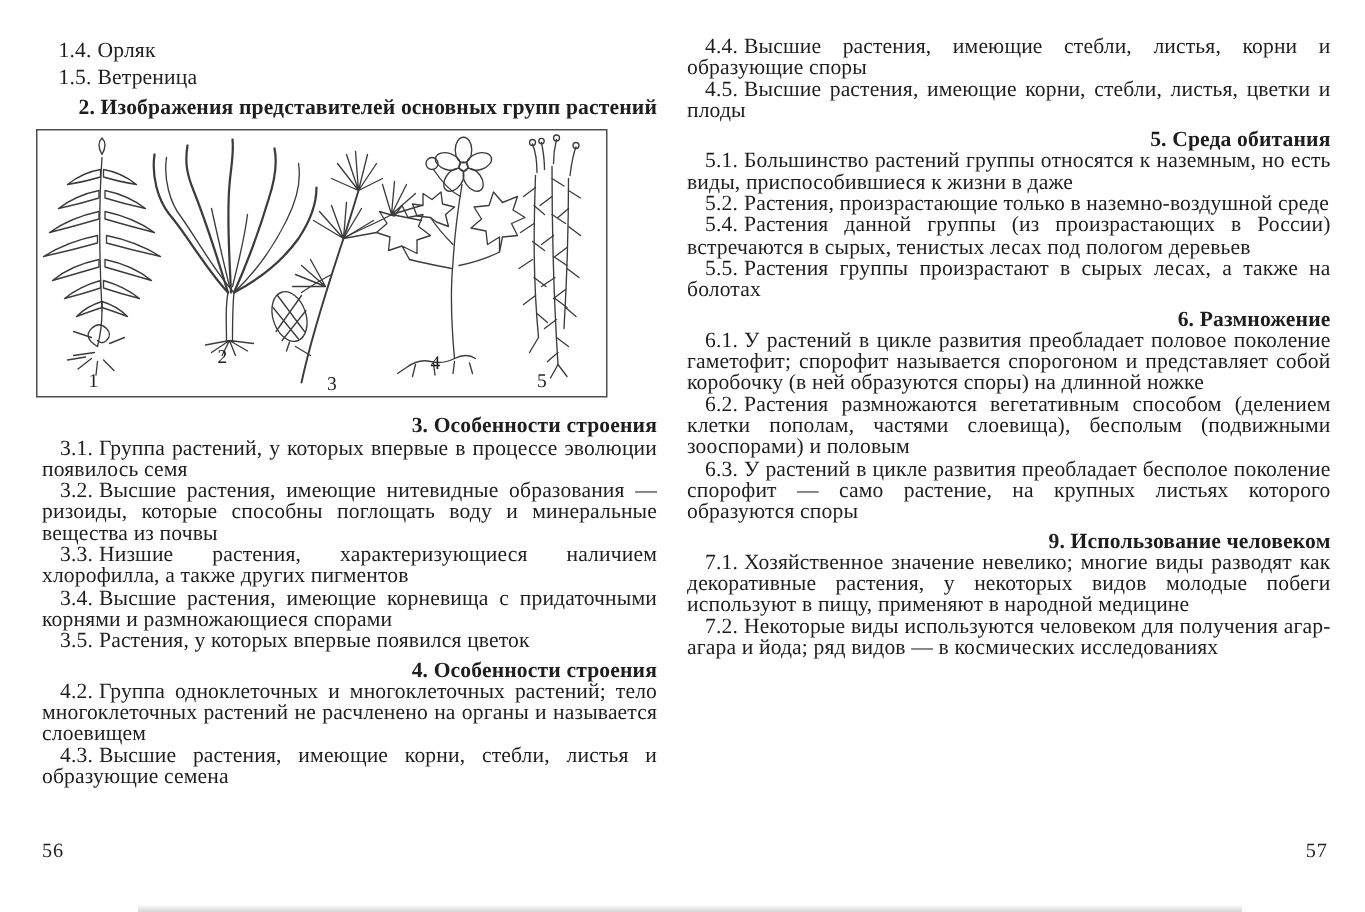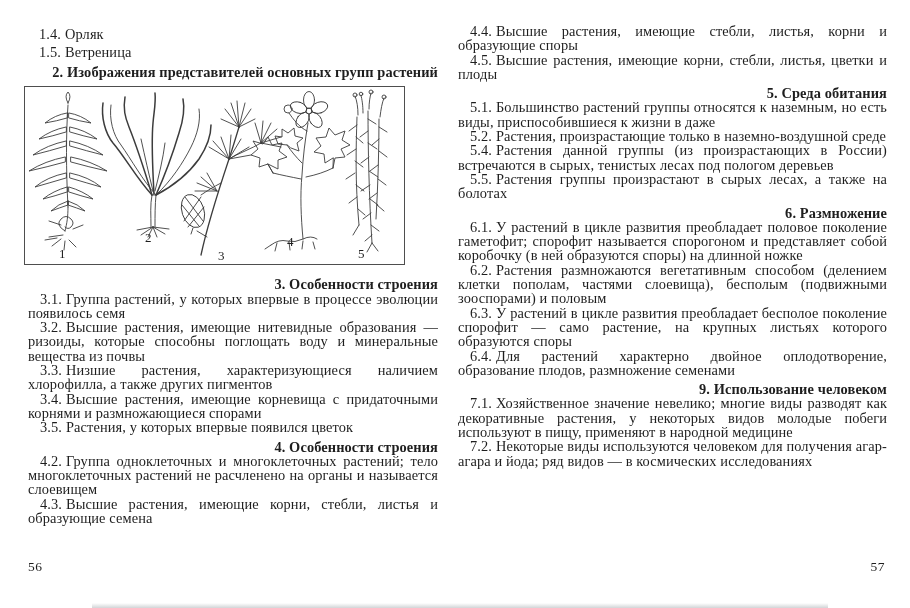--- a/index.html
+++ b/index.html
@@ -161,21 +161,20 @@
     <p class="heading">5. Среда обитания</p>
     <p class="item"><span class="num">5.1.</span><span>Большинство растений группы относятся к наземным, но есть виды, приспособившиеся к жизни в даже</span></p>
     <p class="item"><span class="num">5.2.</span><span>Растения, произрастающие только в наземно-воздушной среде</span></p>
     <p class="item"><span class="num">5.4.</span><span>Растения данной группы (из произрастающих в России) встречаются в сырых, тенистых лесах под пологом деревьев</span></p>
     <p class="item"><span class="num">5.5.</span><span>Растения группы произрастают в сырых лесах, а также на болотах</span></p>
 
     <p class="heading">6. Размножение</p>
     <p class="item"><span class="num">6.1.</span><span>У растений в цикле развития преобладает половое поколение гаметофит; спорофит называется спорогоном и представляет собой коробочку (в ней образуются споры) на длинной ножке</span></p>
     <p class="item"><span class="num">6.2.</span><span>Растения размножаются вегетативным способом (делением клетки пополам, частями слоевища), бесполым (подвижными зооспорами) и половым</span></p>
     <p class="item"><span class="num">6.3.</span><span>У растений в цикле развития преобладает бесполое поколение спорофит — само растение, на крупных листьях которого образуются споры</span></p>
-    <p class="item"><span class="num">6.4.</span><span>Для растений характерно двойное оплодотворение, образование плодов, размножение семенами</span></p>
 
     <p class="heading">9. Использование человеком</p>
     <p class="item"><span class="num">7.1.</span><span>Хозяйственное значение невелико; многие виды разводят как декоративные растения, у некоторых видов молодые побеги используют в пищу, применяют в народной медицине</span></p>
     <p class="item"><span class="num">7.2.</span><span>Некоторые виды используются человеком для получения агар-агара и йода; ряд видов — в космических исследованиях</span></p>
 
     <div class="pagenum pagenum-right">57</div>
   </div>
 
   <div class="scan-shadow"></div>
 </div>

